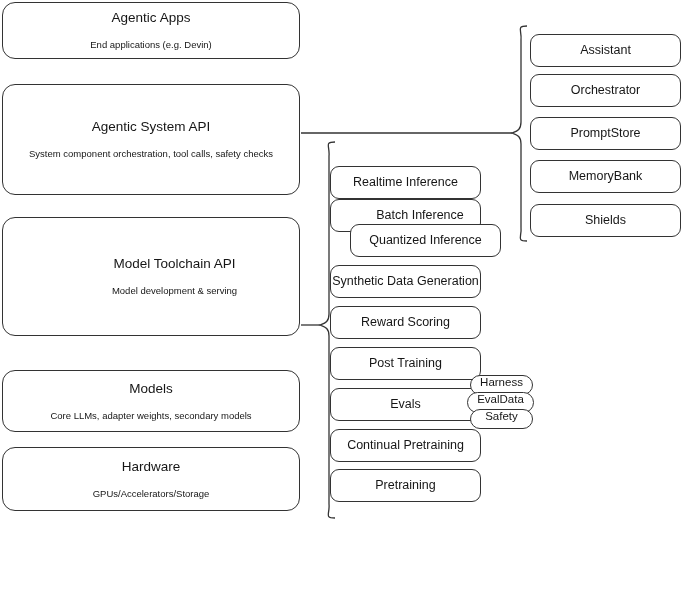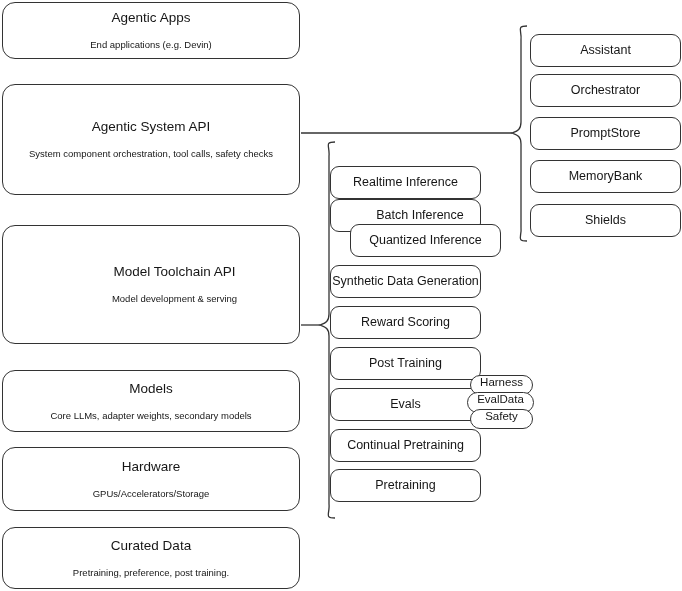--- a/index.html
+++ b/index.html
@@ -119,39 +119,35 @@
   <div class="node layer" style="top:2px;height:57px;">
     <div class="title">Agentic Apps</div>
     <div class="sub">End applications (e.g. Devin)</div>
   </div>
 
   <div class="node layer" style="top:84px;height:111px;">
     <div class="title">Agentic System API</div>
     <div class="sub">System component orchestration, tool calls, safety checks</div>
   </div>
 
-  <div class="node layer" style="top:225px;height:119px;padding-left:47px;">
+  <div class="node layer" style="top:217px;height:119px;padding-left:47px;">
     <div class="title">Model Toolchain API</div>
     <div class="sub">Model development &amp; serving</div>
   </div>
 
   <div class="node layer" style="top:370px;height:62px;">
     <div class="title">Models</div>
     <div class="sub">Core LLMs, adapter weights, secondary models</div>
   </div>
 
   <div class="node layer" style="top:447px;height:64px;">
     <div class="title">Hardware</div>
     <div class="sub">GPUs/Accelerators/Storage</div>
   </div>
 
-  <div class="node layer" style="top:527px;height:62px;">
-    <div class="title">Curated Data</div>
-    <div class="sub">Pretraining, preference, post training.</div>
-  </div>
 
   <div class="node chip mid" style="top:142px;margin-top:24px;">
     <span>Realtime Inference</span>
   </div>
   <div class="node chip mid" style="top:199px;padding-left:29px;">
     <span>Batch Inference</span>
   </div>
   <div class="node chip mid" style="top:224px;margin-left:20px;">
     <span>Quantized Inference</span>
   </div>

